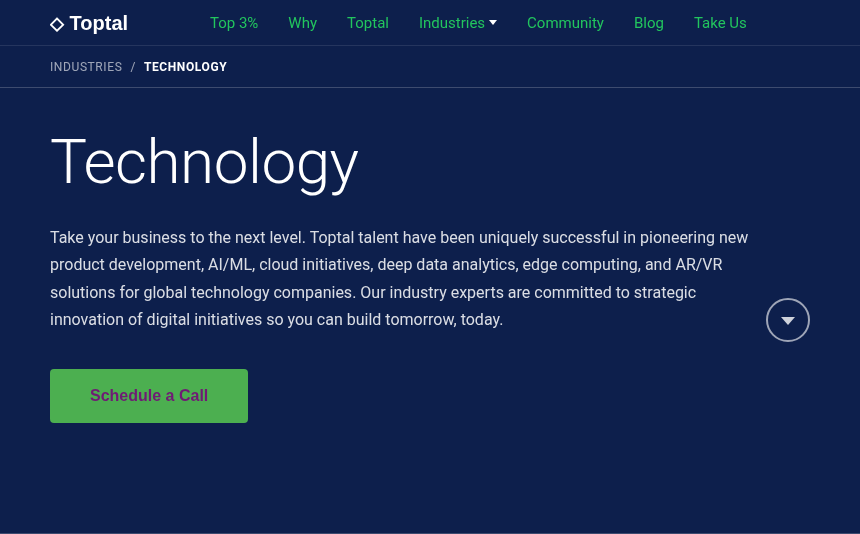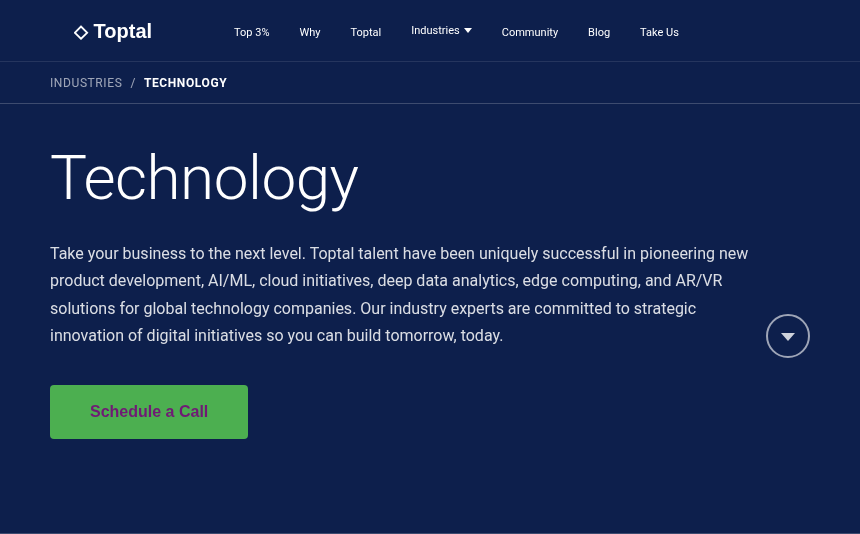--- a/index.html
+++ b/index.html
@@ -15,42 +15,42 @@
       font-family: -apple-system, BlinkMacSystemFont, 'Segoe UI', Roboto, sans-serif;
       overflow: hidden;
       position: relative;
     }
 
     
     .navbar {
       background-color: #0d1f4c;
       display: flex;
       align-items: center;
-      padding: 0 74px;
-      height: 62px;
+      padding: 0 50px;
+      height: 46px;
       border-bottom: 1px solid rgba(255,255,255,0.1);
     }
 
     .logo {
       display: flex;
       align-items: center;
       margin-right: 50px;
     }
 
     .nav-links {
       display: flex;
       align-items: center;
       gap: 30px;
       list-style: none;
     }
 
     .nav-links a {
-      color: #ffffff;
+      color: #22c55e;
       text-decoration: none;
-      font-size: 11px;
+      font-size: 15px;
       font-weight: 400;
       white-space: nowrap;
     }
 
     .nav-links .industries-link {
       display: flex;
       align-items: center;
       gap: 4px;
     }
 

